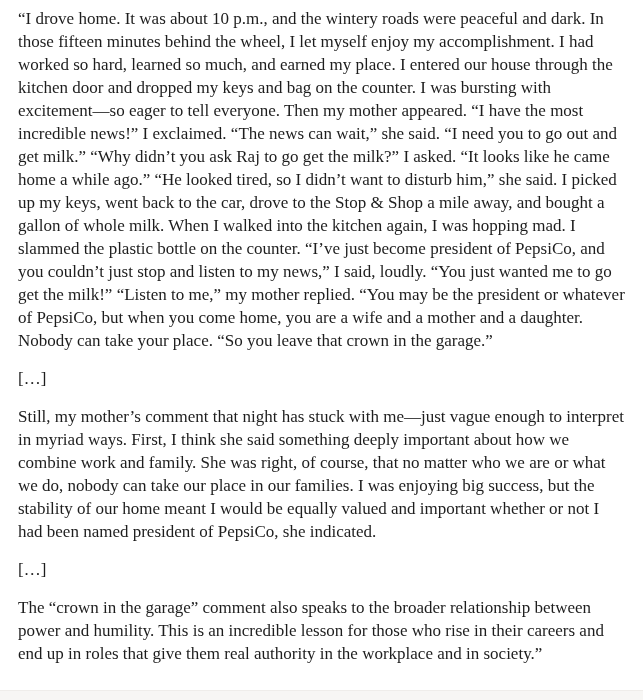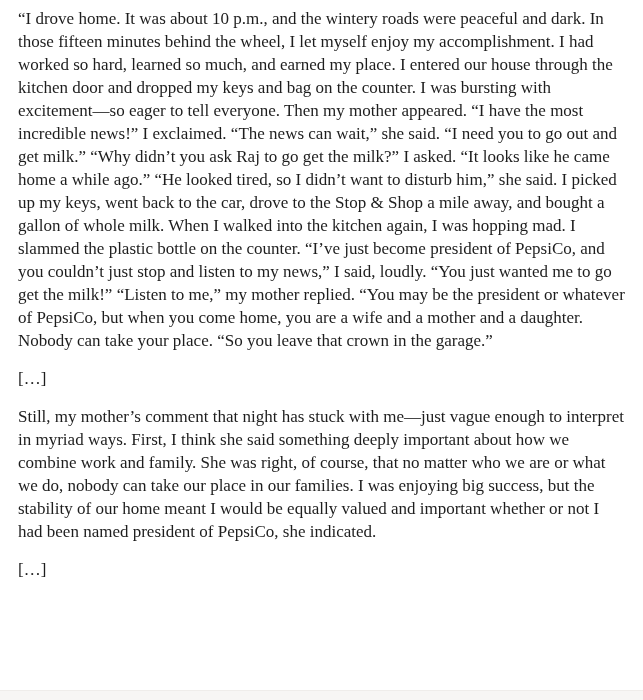--- a/index.html
+++ b/index.html
@@ -46,16 +46,17 @@
 </style>
 </head>
 <body>
 
 <div class="page">
   <article class="excerpt">
     <p>“I drove home. It was about 10 p.m., and the wintery roads were peaceful and dark. In those fifteen minutes behind the wheel, I let myself enjoy my accomplishment. I had worked so hard, learned so much, and earned my place. I entered our house through the kitchen door and dropped my keys and bag on the counter. I was bursting with excitement—so eager to tell everyone. Then my mother appeared. “I have the most incredible news!” I exclaimed. “The news can wait,” she said. “I need you to go out and get milk.” “Why didn’t you ask Raj to go get the milk?” I asked. “It looks like he came home a while ago.” “He looked tired, so I didn’t want to disturb him,” she said. I picked up my keys, went back to the car, drove to the Stop &amp; Shop a mile away, and bought a gallon of whole milk. When I walked into the kitchen again, I was hopping mad. I slammed the plastic bottle on the counter. “I’ve just become president of PepsiCo, and you couldn’t just stop and listen to my news,” I said, loudly. “You just wanted me to go get the milk!” “Listen to me,” my mother replied. “You may be the president or whatever of PepsiCo, but when you come home, you are a wife and a mother and a daughter. Nobody can take your place. “So you leave that crown in the garage.”</p>
     <p class="ellipsis-line">[…]</p>
     <p>Still, my mother’s comment that night has stuck with me—just vague enough to interpret in myriad ways. First, I think she said something deeply important about how we combine work and family. She was right, of course, that no matter who we are or what we do, nobody can take our place in our families. I was enjoying big success, but the stability of our home meant I would be equally valued and important whether or not I had been named president of PepsiCo, she indicated.</p>
     <p class="ellipsis-line">[…]</p>
+    <p>The “crown in the garage” comment also speaks to the broader relationship between power and humility. This is an incredible lesson for those who rise in their careers and end up in roles that give them real authority in the workplace and in society.”</p>
   </article>
 </div>
 
 <div class="bottom-strip"></div>
 
 </body></html>

